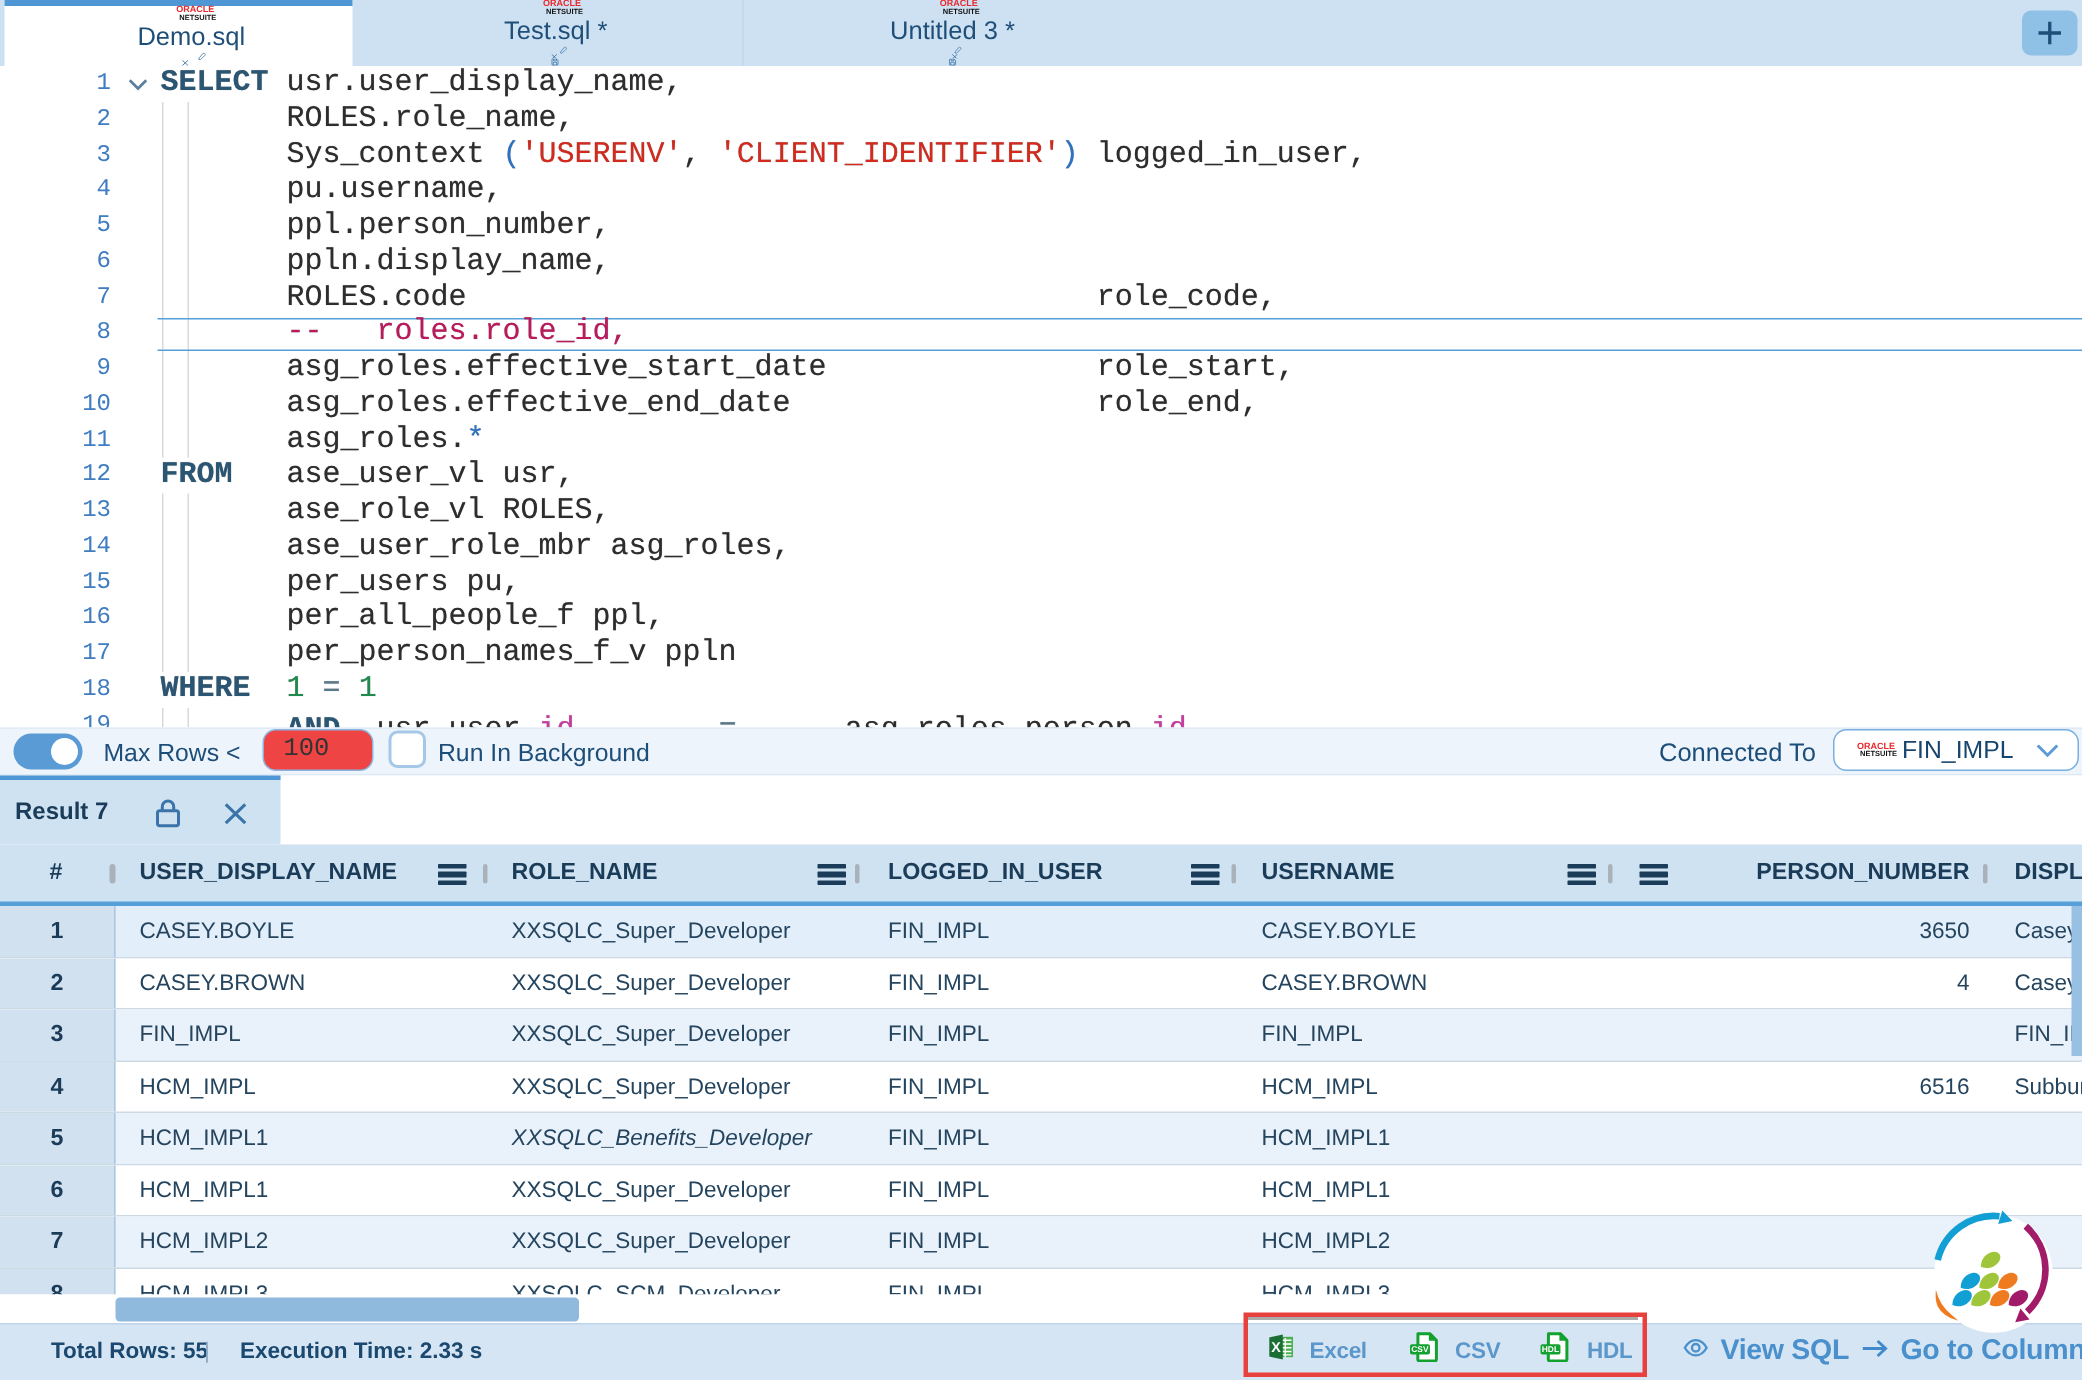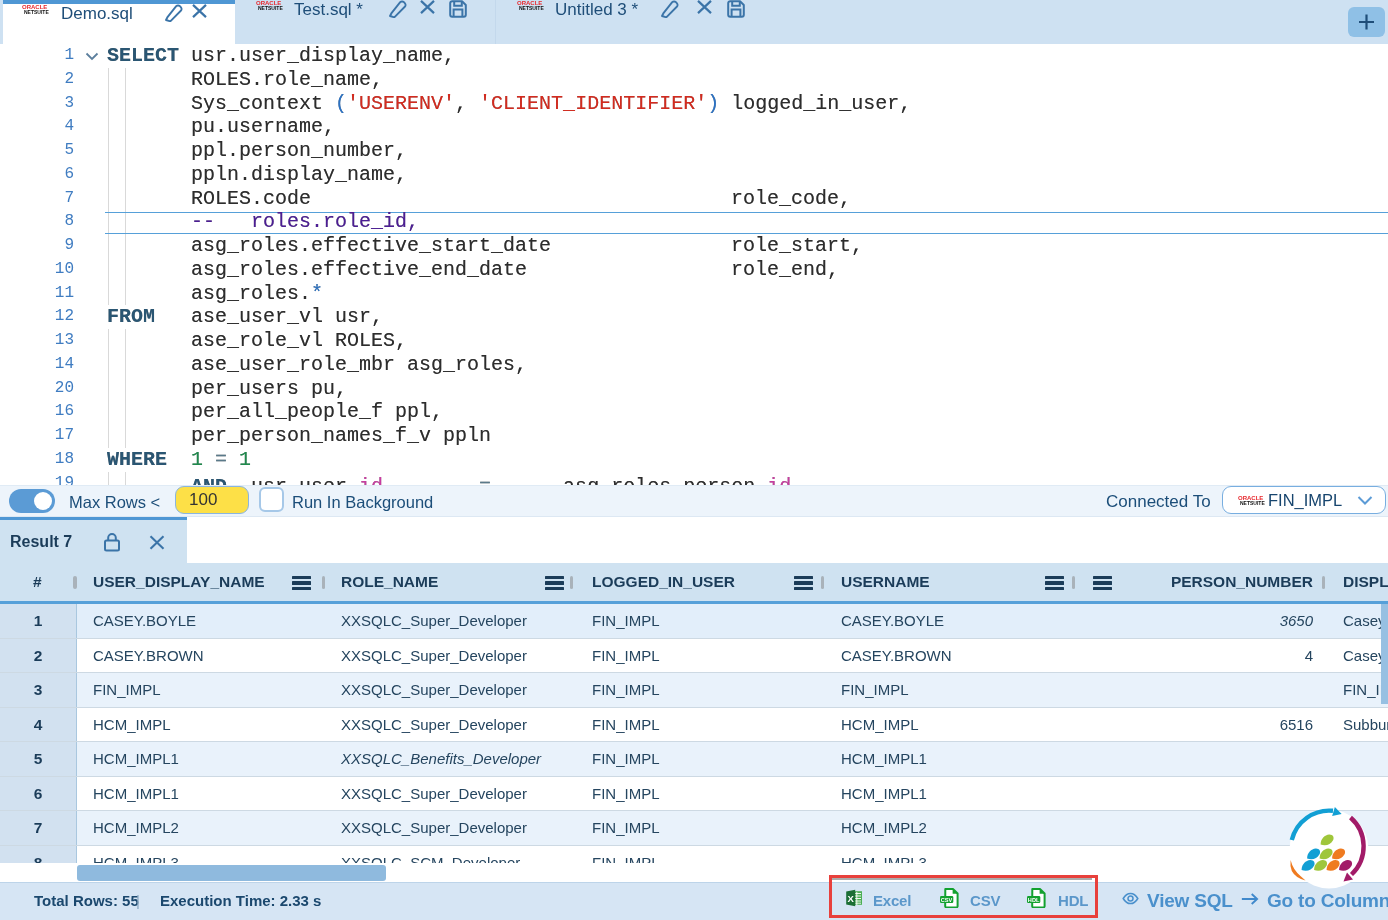--- a/index.html
+++ b/index.html
@@ -3,51 +3,51 @@
 <meta charset="utf-8">
 <style>
   * { margin:0; padding:0; box-sizing:border-box; }
   html,body { width:1388px; height:920px; overflow:hidden; background:#fff;
     font-family:"Liberation Sans", sans-serif; }
   .abs { position:absolute; }
   #page { position:relative; width:1388px; height:920px; }
 
   
   #tabbar { position:absolute; left:0; top:0; width:1388px; height:44px; background:#cee1f2; }
-  .tab { position:absolute; top:0; height:44px; display:flex; align-items:flex-start; }
+  .tab { position:absolute; top:0; height:44px; display:flex; align-items:center;flex-direction:column; }
   .tab .lbl { font-size:17px; color:#1f4e79; }
   #tab1 { left:3px; width:232px; background:#fff; border-top:4px solid #4f97d4; }
   .olog { width:22px; height:12px; text-align:left; }
   .olog .r { color:#e8282d; font-weight:bold; font-size:6px; line-height:6px; letter-spacing:0px; }
   .olog .b { color:#111; font-weight:bold; font-size:5px; line-height:5px; letter-spacing:0px; padding-left:2px; }
 
   
   #editor { position:absolute; left:0; top:44px; width:1388px; height:441px; background:#fff; overflow:hidden; }
   #gutter { position:absolute; left:0; top:0; width:74px; text-align:right;
     font-family:"Liberation Mono",monospace; font-size:16px; line-height:23.76px; color:#3f7cc1; }
   #code { position:absolute; left:107px; top:0; font-family:"Liberation Mono",monospace;
     font-size:20px; line-height:23.76px; color:#2d2d2d; white-space:pre; text-shadow:0 0 0.5px rgba(45,45,45,0.55); }
   .kw { color:#2a5673; font-weight:bold; }
   .str { color:#d42a1e; }
   .par { color:#2b72c4; }
-  .com { color:#4c1d95; }
+  .com { color:#be185d; }
   .num { color:#1f8a4d; }
   .op  { color:#5a7a8a; }
   .mag { color:#c83ca0; }
   .guide { position:absolute; width:1px; background:#d9d9d9; }
   #curline { position:absolute; left:105px; top:210.5px; width:1283px; height:21.9px;
     border-top:1.5px solid #56a0d9; border-bottom:1.5px solid #56a0d9; }
 
   
   #toolbar { position:absolute; left:0; top:485px; width:1388px; height:32px; background:#edf4fb; border-top:1px solid #e0ebf5; border-bottom:1px solid #dde8f3; }
   #toggle { position:absolute; left:9px; top:2.5px; width:46px; height:24px; border-radius:12px; background:#5b9bd5; }
   #toggle .knob { position:absolute; right:3px; top:3px; width:18px; height:18px; border-radius:9px; background:#fff; }
   .tlbl { position:absolute; top:0; height:32px; line-height:32px; font-size:16.5px; color:#1c4e79; }
-  #maxinput { position:absolute; left:175px; top:0px; width:74px; height:28px; border:1.5px solid #8ab5e0; border-radius:9px; background:#fde047;
-     font-size:17px; color:#333; line-height:25px; padding-left:13px; }
+  #maxinput { position:absolute; left:175px; top:0px; width:74px; height:28px; border:1.5px solid #8ab5e0; border-radius:9px; background:#ef4444;
+     font-size:17px; color:#333; line-height:25px; padding-left:13px;font-family:Liberation Mono, monospace; }
   #chk { position:absolute; left:259px; top:1px; width:25px; height:25px; border:2px solid #a6c8e8; border-radius:6px; background:#fff; }
   #connpill { position:absolute; left:1222px; top:-0.5px; width:164px; height:28px; border:1.5px solid #78aee0; border-radius:9px; background:#fff; }
 
   
   #resultrow { position:absolute; left:0; top:517px; width:1388px; height:46px; background:#fff; }
   #rtab { position:absolute; left:0; top:0; width:187px; height:46px; background:#cfe2f1; border-top:3px solid #4f97d4; }
 
   
   #thead { position:absolute; left:0; top:563px; width:1388px; height:41px; background:#cfe2f1; border-bottom:3.5px solid #56a0d9; }
   .hcell { position:absolute; top:0; height:37px; line-height:37px; font-weight:bold; font-size:15.5px; color:#1b3c59; white-space:nowrap; }
@@ -151,21 +151,21 @@
         <div>5</div>
         <div>6</div>
         <div>7</div>
         <div>8</div>
         <div>9</div>
         <div>10</div>
         <div>11</div>
         <div>12</div>
         <div>13</div>
         <div>14</div>
-        <div>20</div>
+        <div>15</div>
         <div>16</div>
         <div>17</div>
         <div>18</div>
         <div>19</div>
       </div>
     <svg class="abs" style="left:84px; top:4px;" width="16" height="16" viewBox="0 0 16 16" fill="none" stroke="#5c7f9d" stroke-width="1.8">
       <path d="M2.5 5.5 L8 11 L13.5 5.5"></path>
     </svg>
     <div id="code"><span class="kw">SELECT</span> usr.user_display_name,
        ROLES.role_name,
@@ -263,21 +263,21 @@
     <div class="hcell" style="left:1343px;">DISPLAY_NAME</div>
   </div>
 
   <div id="tbody">
     <div class="row" style="background:#e2eefa;">
         <div class="numcell">1</div>
         <div class="cell" style="left:93px; width:195px;">CASEY.BOYLE</div>
         <div class="cell" style="left:341px; width:228px;">XXSQLC_Super_Developer</div>
         <div class="cell" style="left:592px; width:195px;">FIN_IMPL</div>
         <div class="cell" style="left:841px; width:200px;">CASEY.BOYLE</div>
-        <div class="cell" style="left:1074px; width:239px; text-align:right;font-style:italic;">3650</div>
+        <div class="cell" style="left:1074px; width:239px; text-align:right;">3650</div>
         <div class="cell" style="left:1343px; width:45px;">Casey Boyle</div>
       </div>
     <div class="row" style="background:#ffffff;">
         <div class="numcell">2</div>
         <div class="cell" style="left:93px; width:195px;">CASEY.BROWN</div>
         <div class="cell" style="left:341px; width:228px;">XXSQLC_Super_Developer</div>
         <div class="cell" style="left:592px; width:195px;">FIN_IMPL</div>
         <div class="cell" style="left:841px; width:200px;">CASEY.BROWN</div>
         <div class="cell" style="left:1074px; width:239px; text-align:right;">4</div>
         <div class="cell" style="left:1343px; width:45px;">Casey Brown</div>

